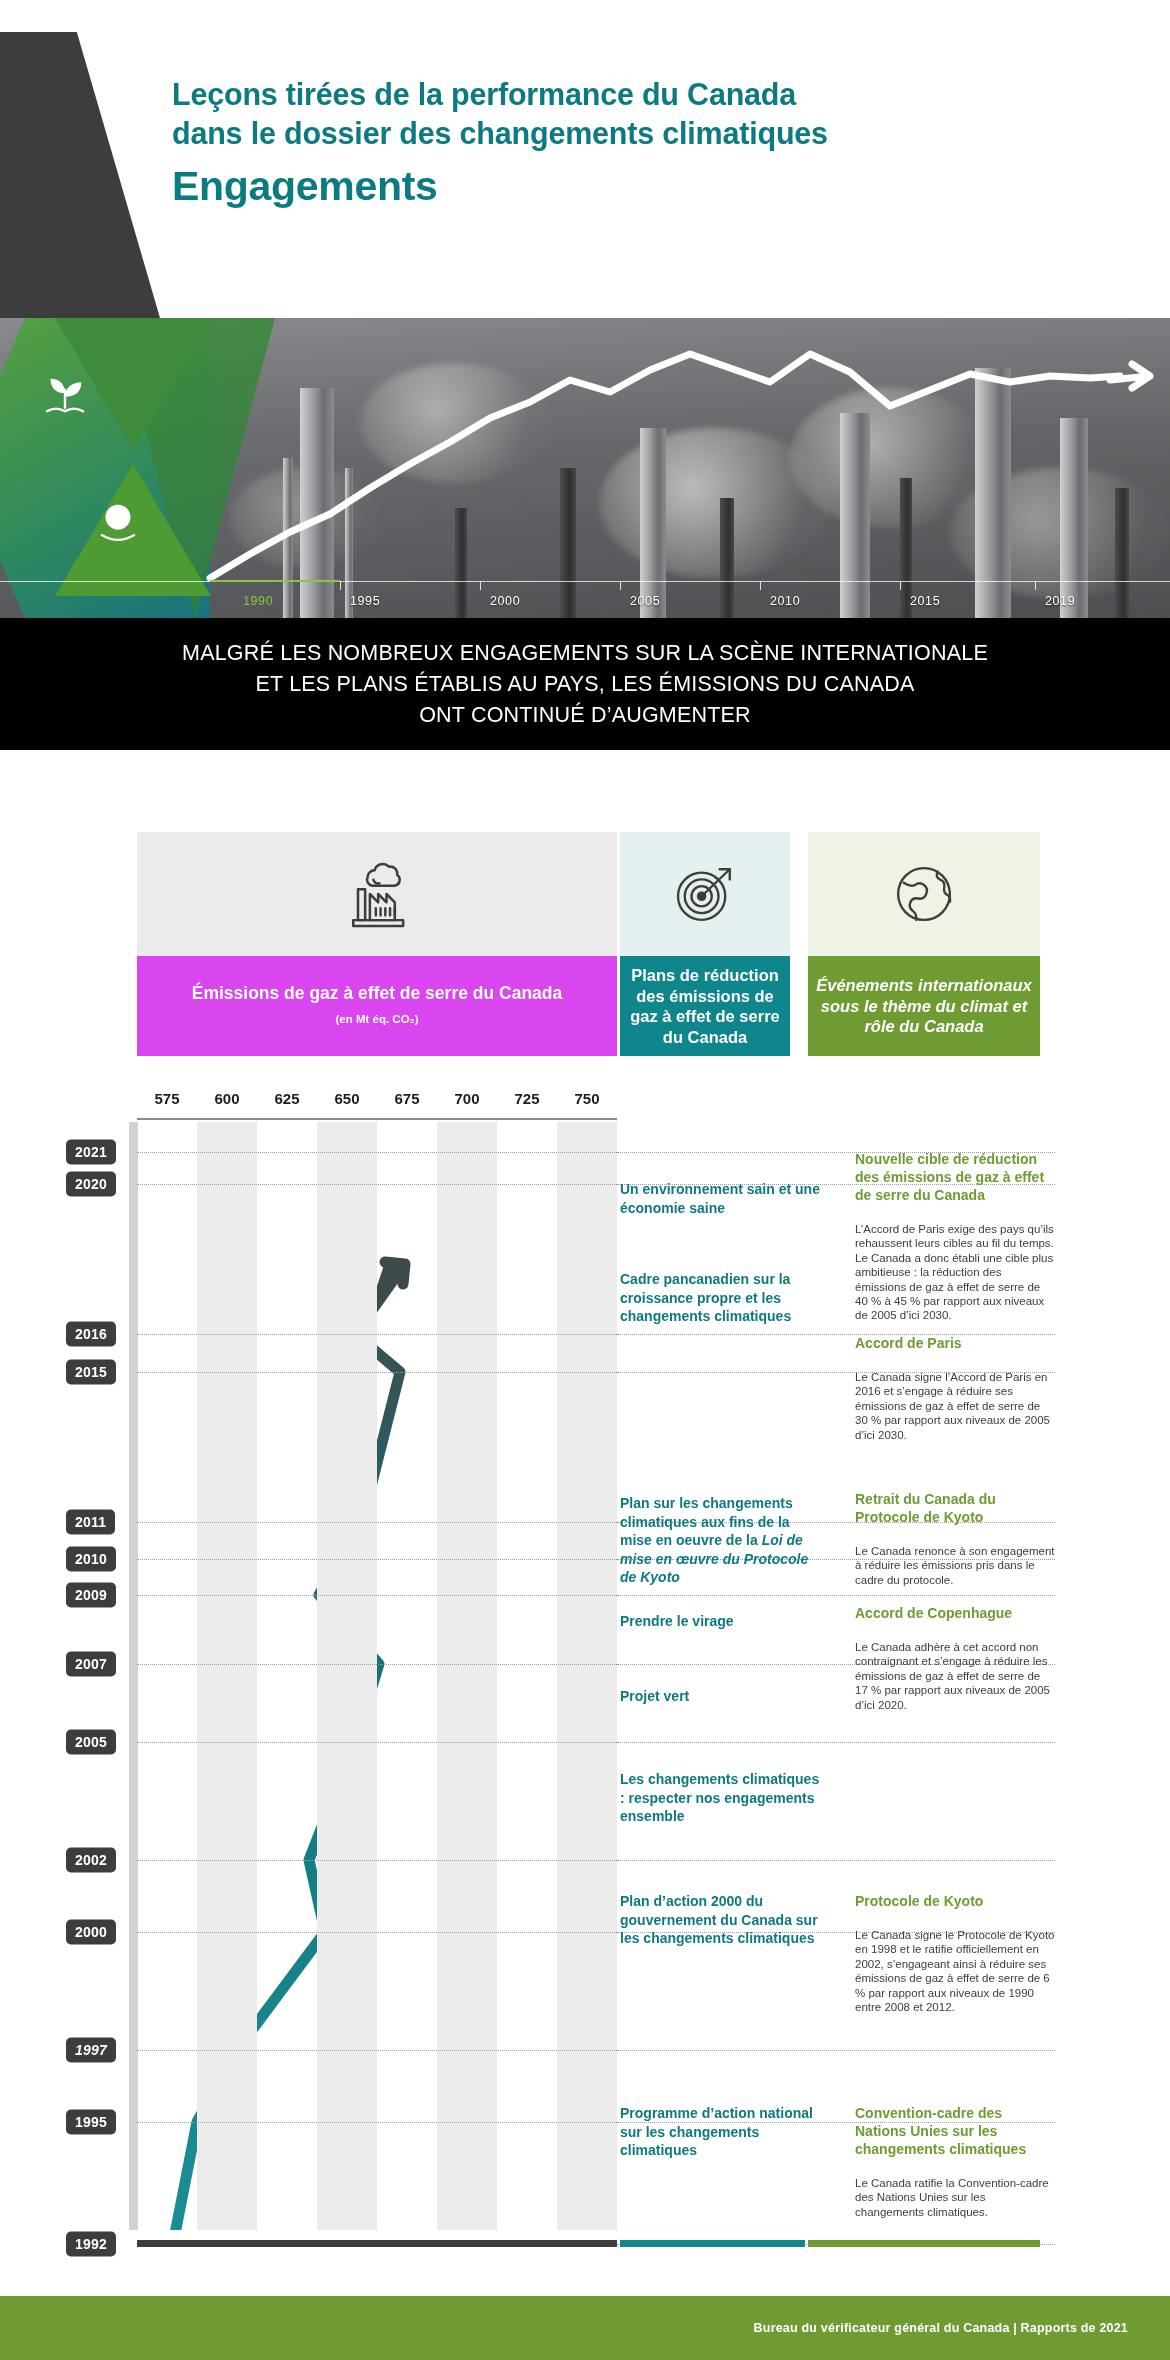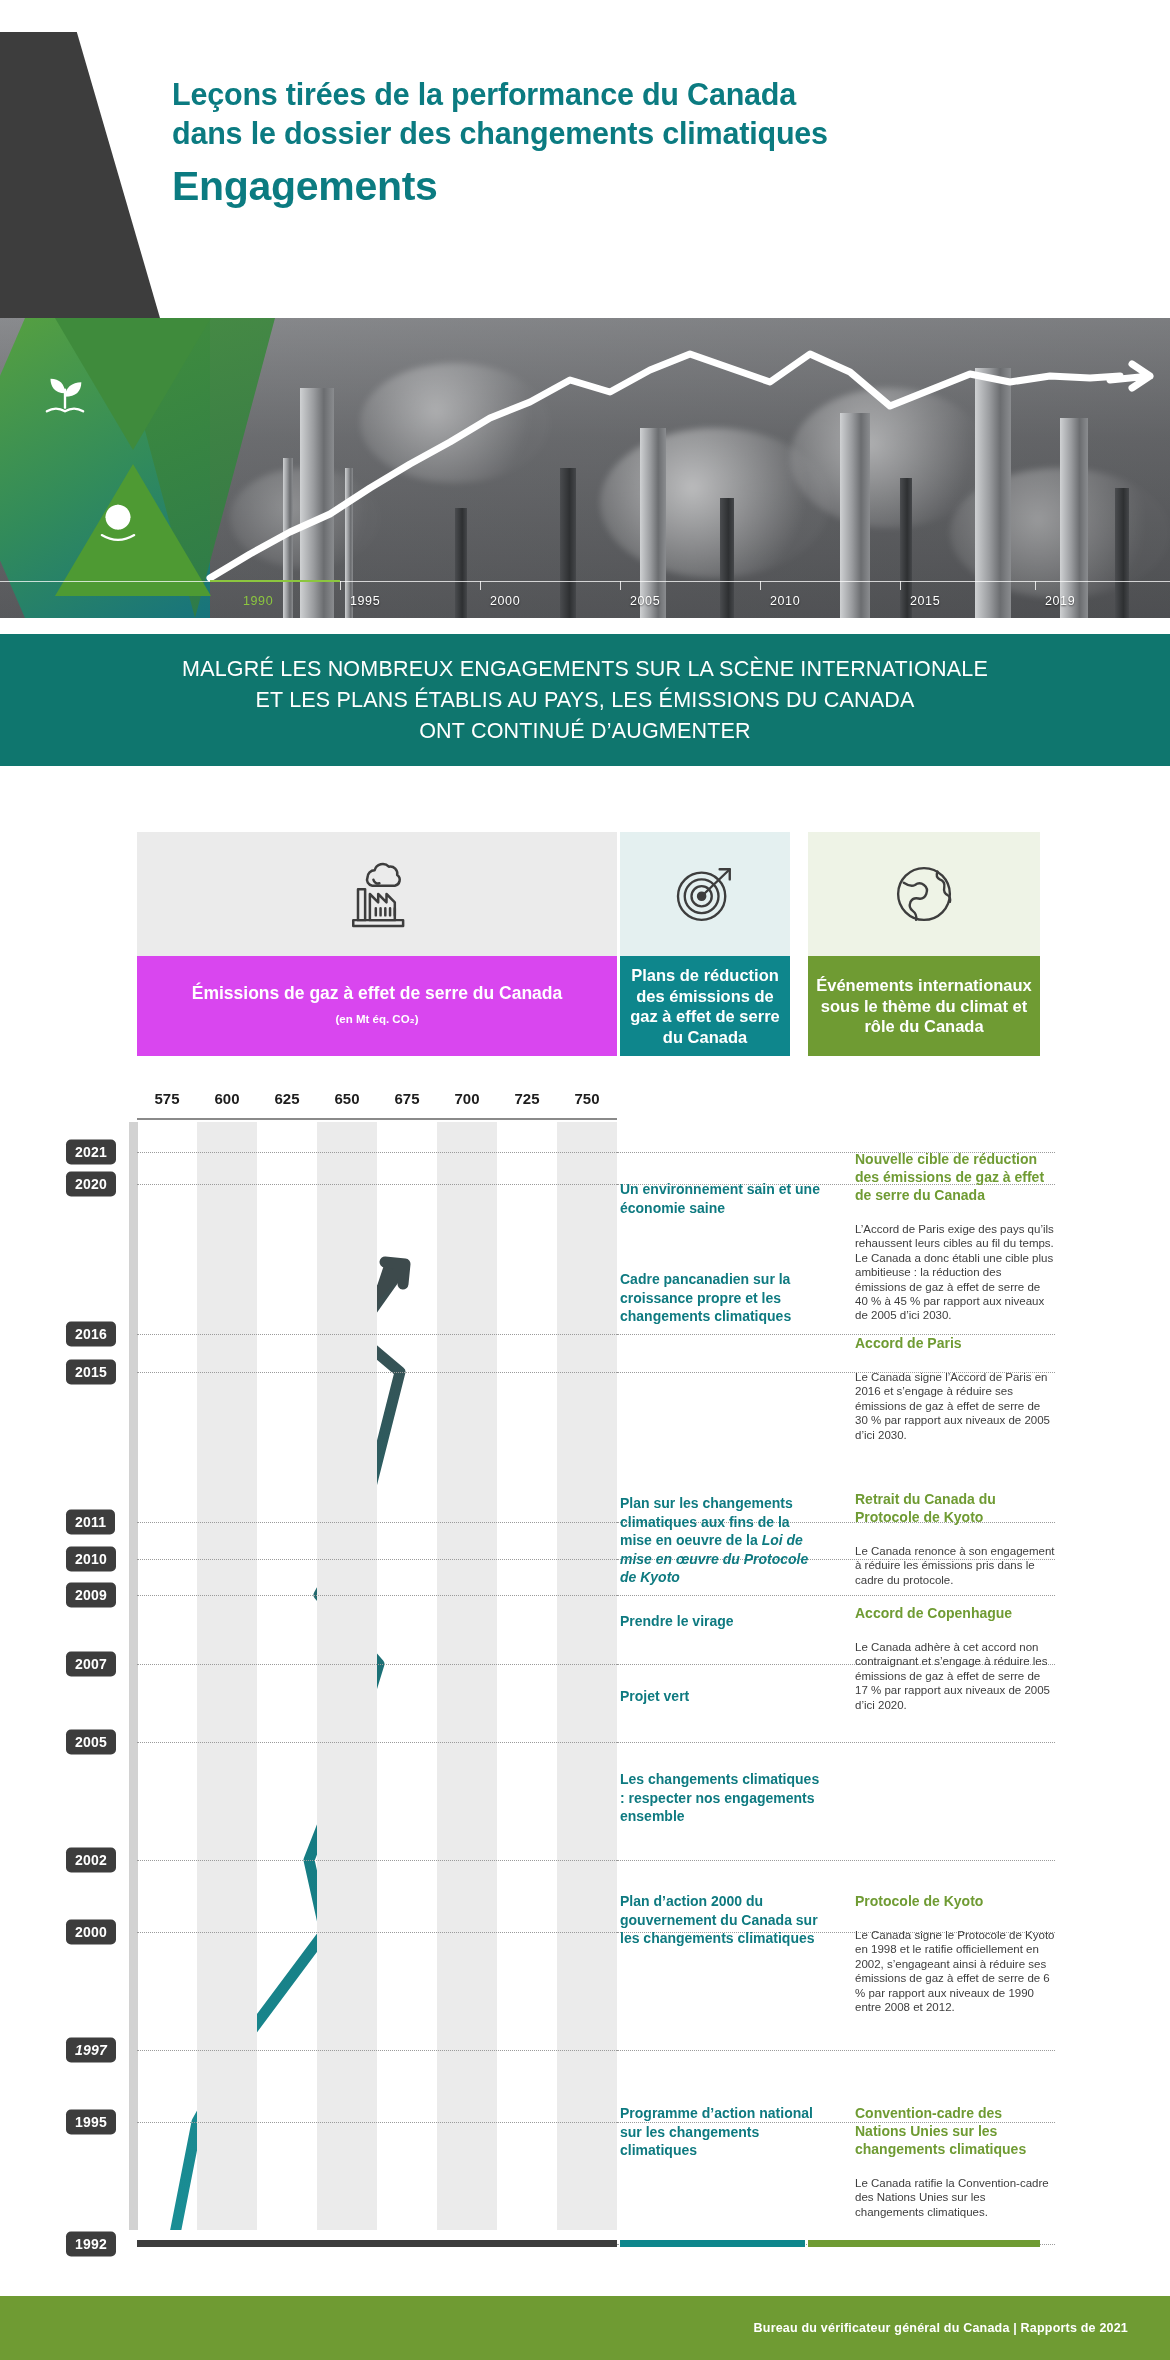--- a/index.html
+++ b/index.html
@@ -73,44 +73,43 @@
   .yr-lbl {
     position:absolute; bottom:10px; color:#ffffff; font-size:12.5px; letter-spacing:0.6px;
     text-shadow:0 1px 2px rgba(0,0,0,0.6);
   }
   .yr-lbl.green { color:#8cc63f; text-shadow:none; }
   .yr-tick { position:absolute; bottom:28px; width:1px; height:9px; background:rgba(255,255,255,0.8); }
 
   
   .statement {
     position:absolute; left:0; top:618px; width:1170px; height:132px;
-    background:#0f766e; color:#fff;
+    background:#000000; color:#fff;
     display:flex; flex-direction:column; align-items:center; justify-content:center;
     text-align:left;
-    margin-top:16px;
   }
   .statement div { font-size:21.5px; line-height:31px; letter-spacing:0.2px; font-weight:400; }
 
   
   .colhead { position:absolute; top:832px; }
   .col-icon {
     height:124px; display:flex; align-items:center; justify-content:center;
   }
   .col-title {
     color:#fff; font-weight:700; text-align:center;
     display:flex; flex-direction:column; align-items:center; justify-content:center;
   }
   .c1 { left:137px; width:480px; }
   .c1 .col-icon { background:#ebebeb; }
   .c1 .col-title { background:#d946ef; height:100px; font-size:17.5px; line-height:22px; }
   .c1 .unit { font-size:11.5px; font-weight:700; margin-top:4px; }
   .c2 { left:620px; width:170px; }
   .c2 .col-icon { background:#e4f0f0; }
   .c2 .col-title { background:#0e868c; height:100px; font-size:16.5px; line-height:20.5px; padding:0 8px; }
-  .c3 { left:808px; width:232px; }
+  .c3 { left:808px; width:232px;font-style:italic; }
   .c3 .col-icon { background:#eef3e6; }
   .c3 .col-title { background:#6f9b33; height:100px; font-size:16.5px; line-height:20.5px; padding:0 8px; }
 
   
   .axis-row { position:absolute; left:137px; top:1088px; width:480px; height:32px; }
   .axis-lbl { position:absolute; top:2px; font-size:15px; font-weight:700; color:#1d1d1d; transform:translateX(-50%); }
   .axis-line { position:absolute; left:0; bottom:0; width:480px; height:2px; background:#8a8a8a; }
 
   
   .chart { position:absolute; left:137px; top:1122px; width:480px; height:1108px; }

